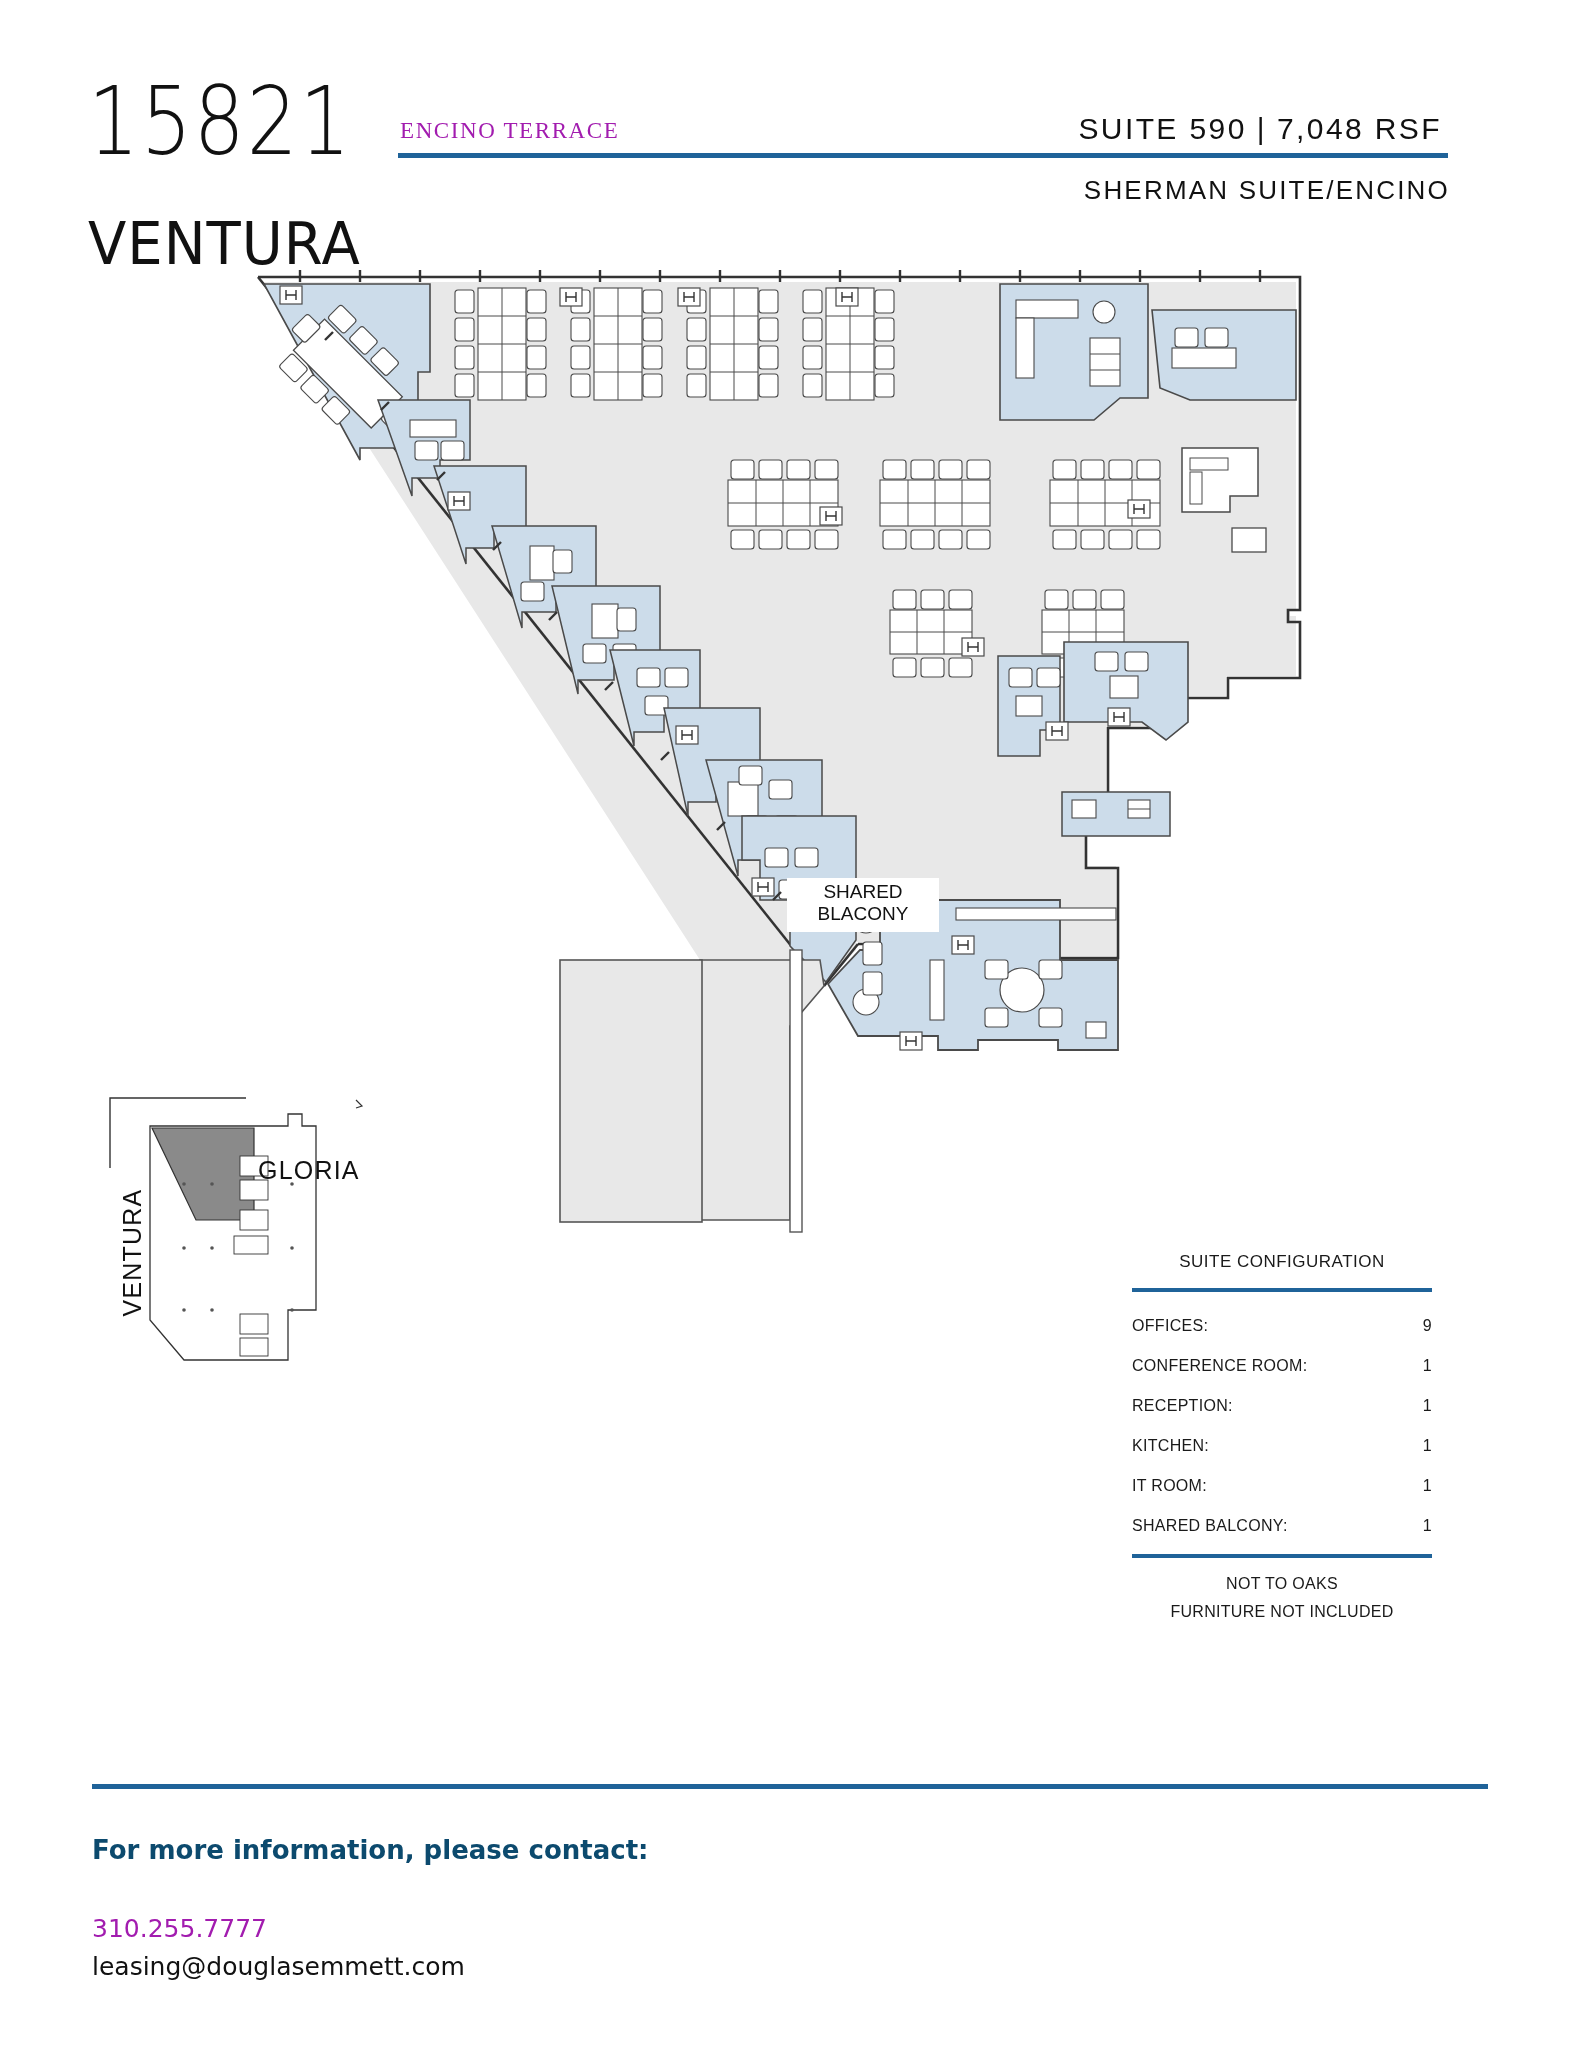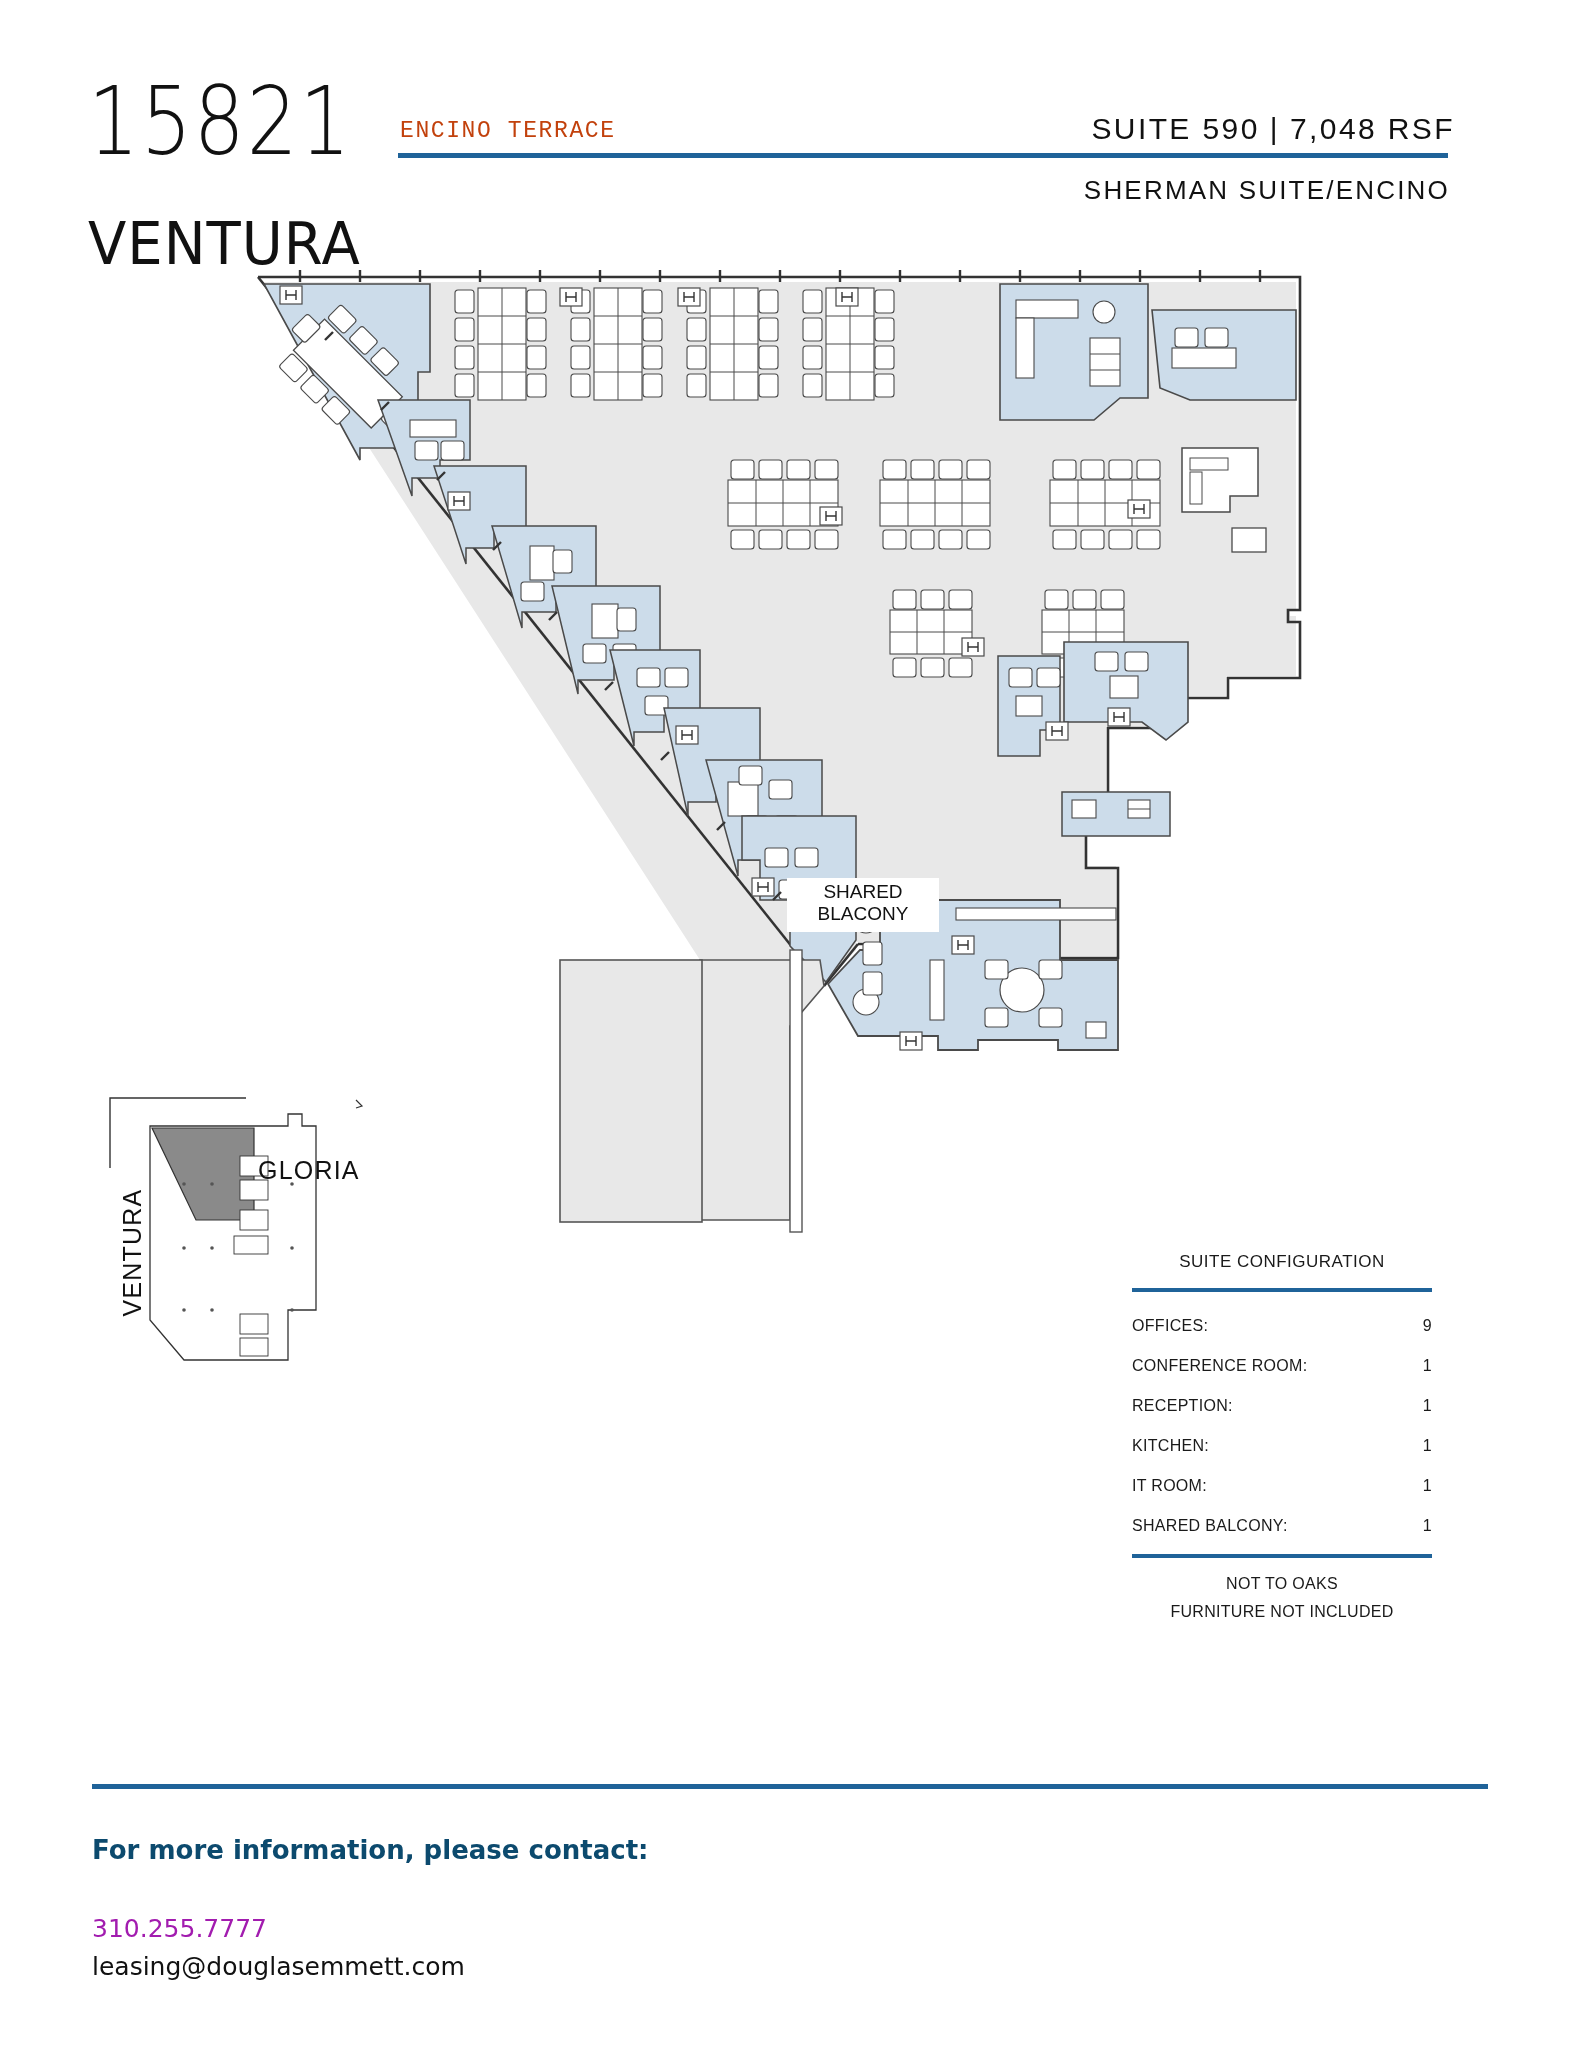--- a/index.html
+++ b/index.html
@@ -29,29 +29,29 @@
   .addr-street {
     position: absolute; left: 88px; top: 215px;
     font-size: 56px; font-weight: 400; letter-spacing: 1px;
     line-height: 1; color: #111;
     font-family: "DejaVu Sans", sans-serif;
     transform: scaleY(1.05); transform-origin: left top;
   }
 
   .bldg-name {
     position: absolute; left: 400px; top: 118px;
-    font-size: 23px; letter-spacing: 1.6px; color: #c2410c;
-    font-family: Liberation Mono, monospace;
+    font-size: 23px; letter-spacing: 1.6px; color: #a21caf;
+    font-family: Liberation Serif, serif;
   }
   .hdr-rule-left {
     position: absolute; left: 398px; top: 153px;
     width: 1050px; height: 5px; background: #1f6399;
   }
   .suite-line {
-    position: absolute; right: 128px; top: 112px;
+    position: absolute; right: 141px; top: 112px;
     font-size: 30px; letter-spacing: 2.4px; color: #111;
     white-space: nowrap;
   }
   .suite-line .bar { padding: 0 10px; font-weight: 300; }
   .market-line {
     position: absolute; right: 133px; top: 175px;
     font-size: 26px; letter-spacing: 2.2px; color: #111;
     white-space: nowrap;
   }
 

